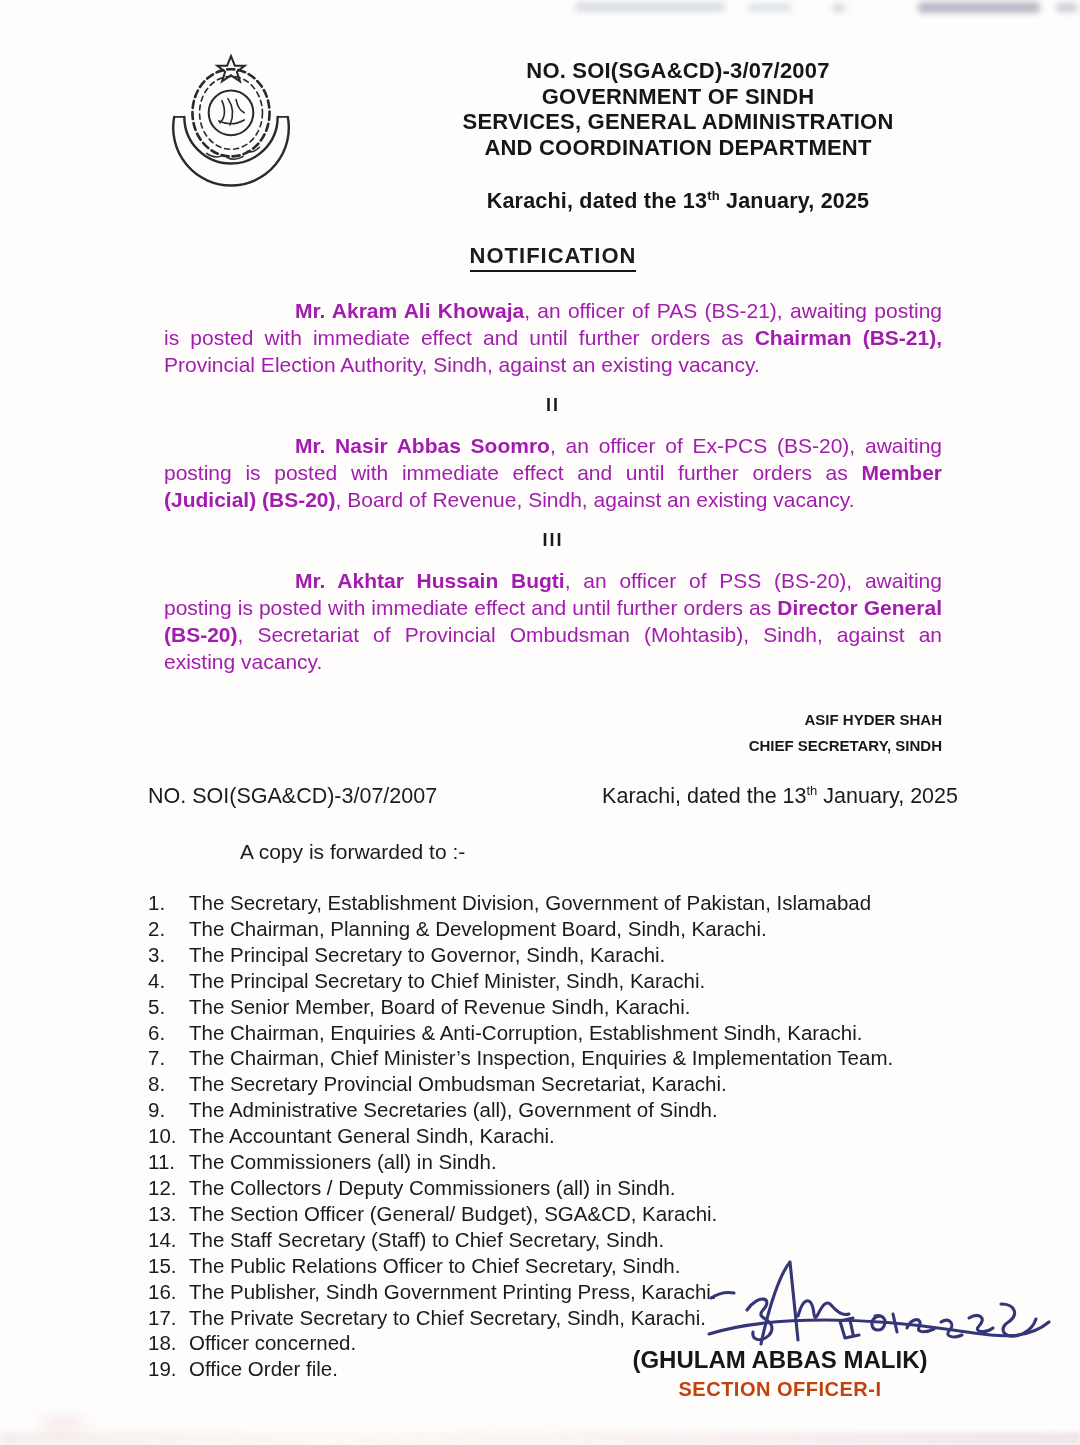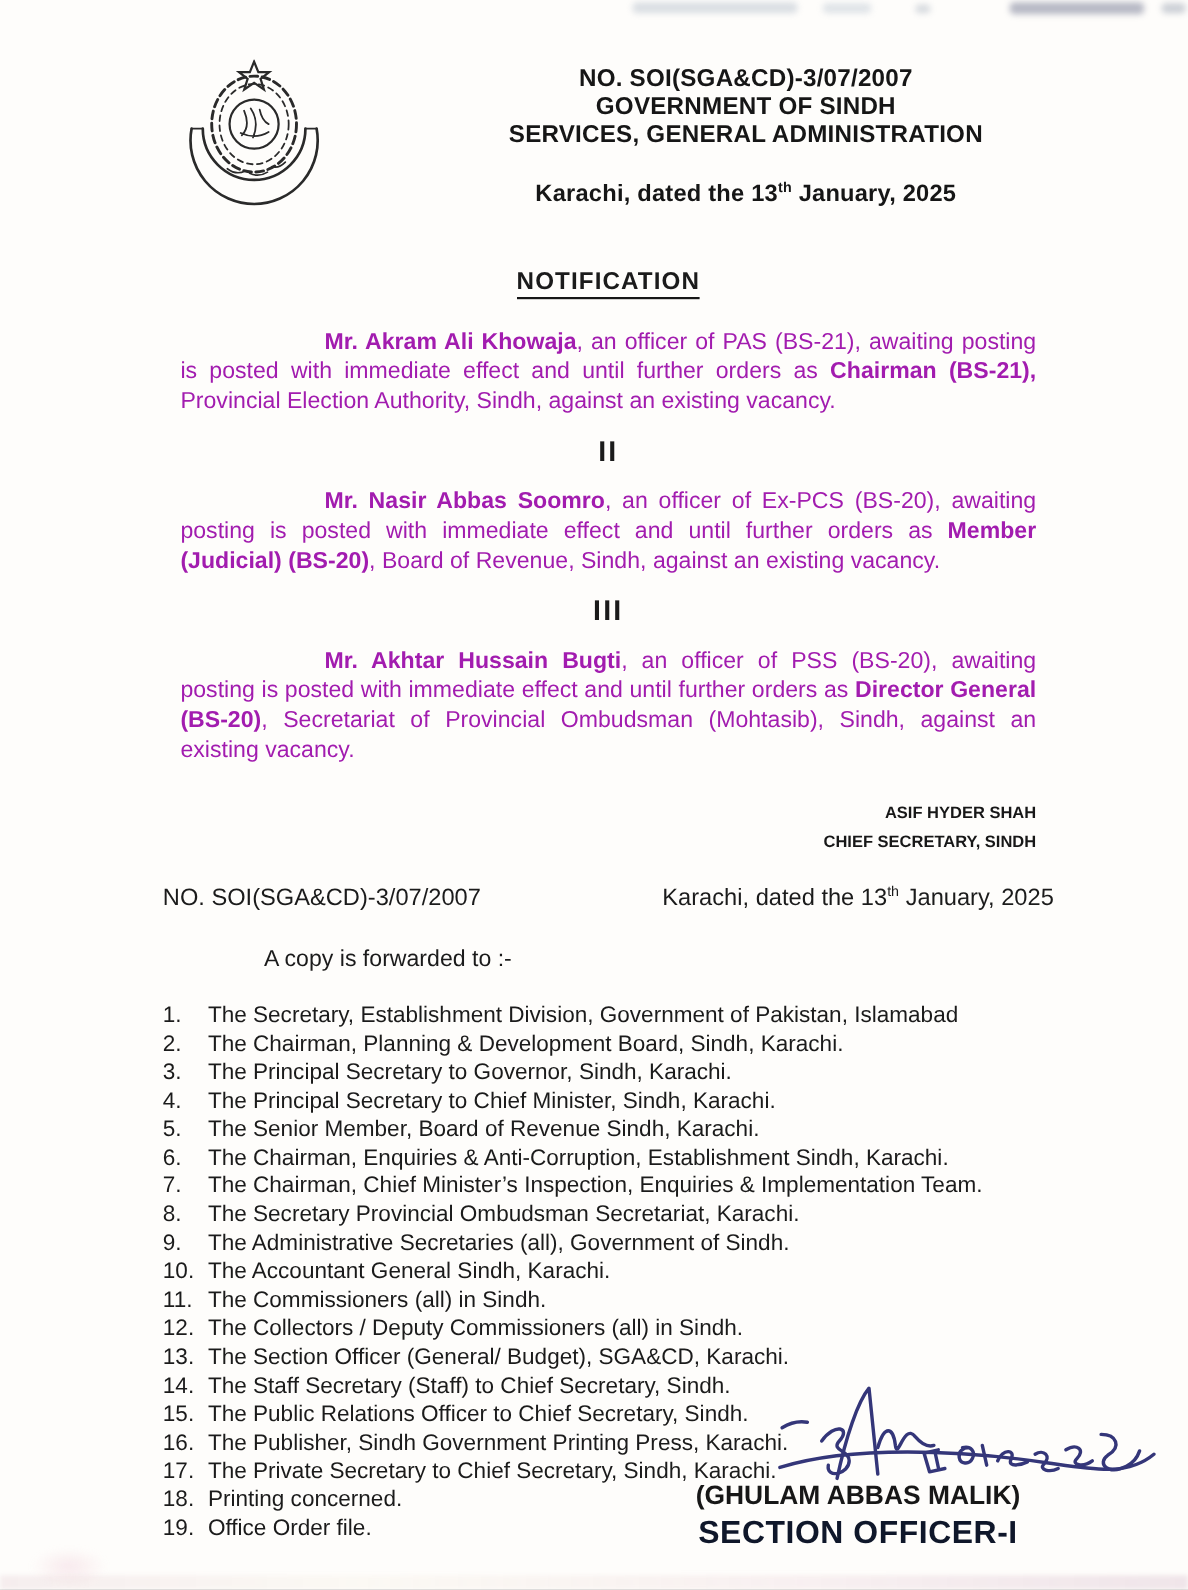--- a/index.html
+++ b/index.html
@@ -50,21 +50,21 @@
     border-bottom:2.5px solid #161616; padding-bottom:1px;
   }
 
   .orders { margin-top:25px; }
   .order-para {
     text-align:justify; font-size:21px; line-height:27px;
     text-indent:131px; margin:16px; color:#a21caf;
   }
   .order-para .b { font-weight:700; }
   .order-numeral {
-    text-align:center; font-weight:700; font-size:26px;
+    text-align:center; font-weight:700; font-size:18px;
     margin:17px 0 15px 0; letter-spacing:2px;
   }
 
   .signatory {
     width:330px; margin:32px 16px 0 auto; text-align:right;
     font-weight:700; font-size:15px; line-height:26px; color:#171717;
   }
 
   .refline {
     display:flex; justify-content:space-between;
@@ -81,21 +81,21 @@
   
   .signoff {
     position:absolute; left:555px; top:1262px; width:450px;
     text-align:center;
   }
   .sig-ink {
     position:absolute; left:148px; top:-6px; width:352px; height:138px;
     pointer-events:none;
   }
   .signoff-name { margin-top:84px; font-weight:700; font-size:24px; color:#171717; }
-  .signoff-title { margin-top:4px; font-weight:700; font-size:29px; letter-spacing:.5px; color:#0f172a; }
+  .signoff-title { margin-top:4px; font-weight:700; font-size:20px; letter-spacing:.5px; color:#c2410c; }
 </style>
 </head>
 <body>
 
 <div class="doc">
 
   <div class="noise" style="left:575px; top:2px; width:150px; height:10px; background:#aeb9c6; opacity:.45;"></div>
   <div class="noise" style="left:748px; top:3px; width:44px; height:9px; background:#b9c4d0; opacity:.45;"></div>
   <div class="noise" style="left:832px; top:4px; width:14px; height:8px; background:#9aa5b4; opacity:.4;"></div>
   <div class="noise" style="left:918px; top:2px; width:122px; height:11px; background:#70758f; opacity:.5;"></div>
@@ -117,20 +117,21 @@
       <path d="M61,46 q6,14 -2,22 M67,44 q8,12 2,26 M75,45 q2,10 8,13 M58,66 q13,6 25,-1" stroke-width="1.6"></path>
 
       <path d="M46,98 q8,6 16,2 M66,102 q8,4 16,-1 M86,96 q6,2 12,-4" stroke-width="1.5"></path>
     </svg>
   </div>
 
   <div class="header-block">
     <div>NO. SOI(SGA&amp;CD)-3/07/2007</div>
     <div>GOVERNMENT OF SINDH</div>
     <div>SERVICES, GENERAL ADMINISTRATION</div>
+    <div>AND COORDINATION DEPARTMENT</div>
     <div class="header-date"><span>Karachi, dated the 13</span><sup class="ord">th</sup><span> January, 2025</span></div>
   </div>
 
   <div class="flow">
 
     <div class="title-line">
       <span class="title-text">NOTIFICATION</span>
     </div>
 
     <section class="orders" id="orders">
@@ -217,21 +218,21 @@
         <div class="dist-row">
           <span class="dist-num">16.</span>
           <span class="dist-text">The Publisher, Sindh Government Printing Press, Karachi.</span>
         </div>
         <div class="dist-row">
           <span class="dist-num">17.</span>
           <span class="dist-text">The Private Secretary to Chief Secretary, Sindh, Karachi.</span>
         </div>
         <div class="dist-row">
           <span class="dist-num">18.</span>
-          <span class="dist-text">Printing concerned.</span>
+          <span class="dist-text">Officer concerned.</span>
         </div>
         <div class="dist-row">
           <span class="dist-num">19.</span>
           <span class="dist-text">Office Order file.</span>
         </div>
       </div>
 
   </div>
 
   <div class="signoff">

